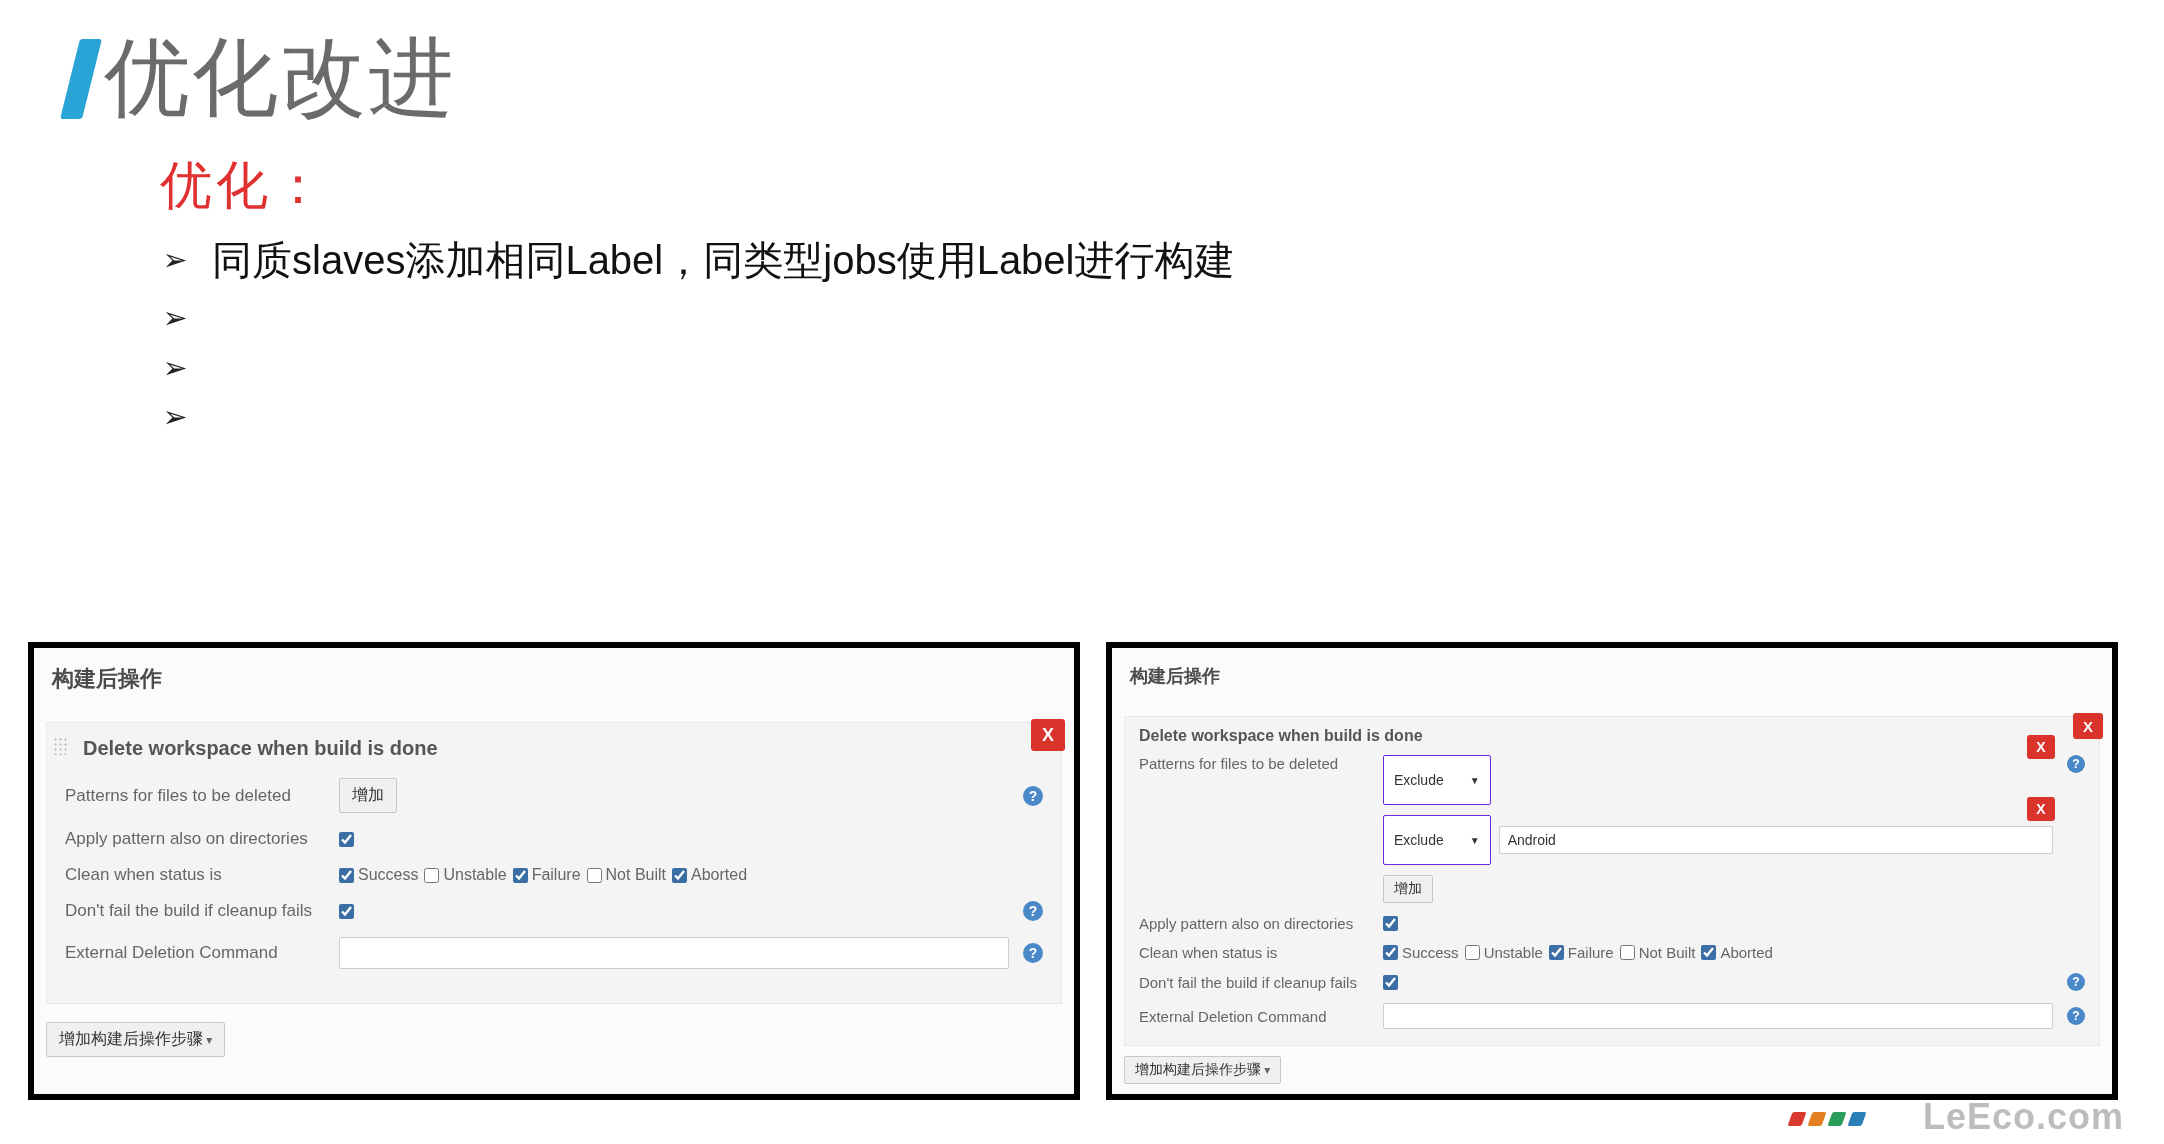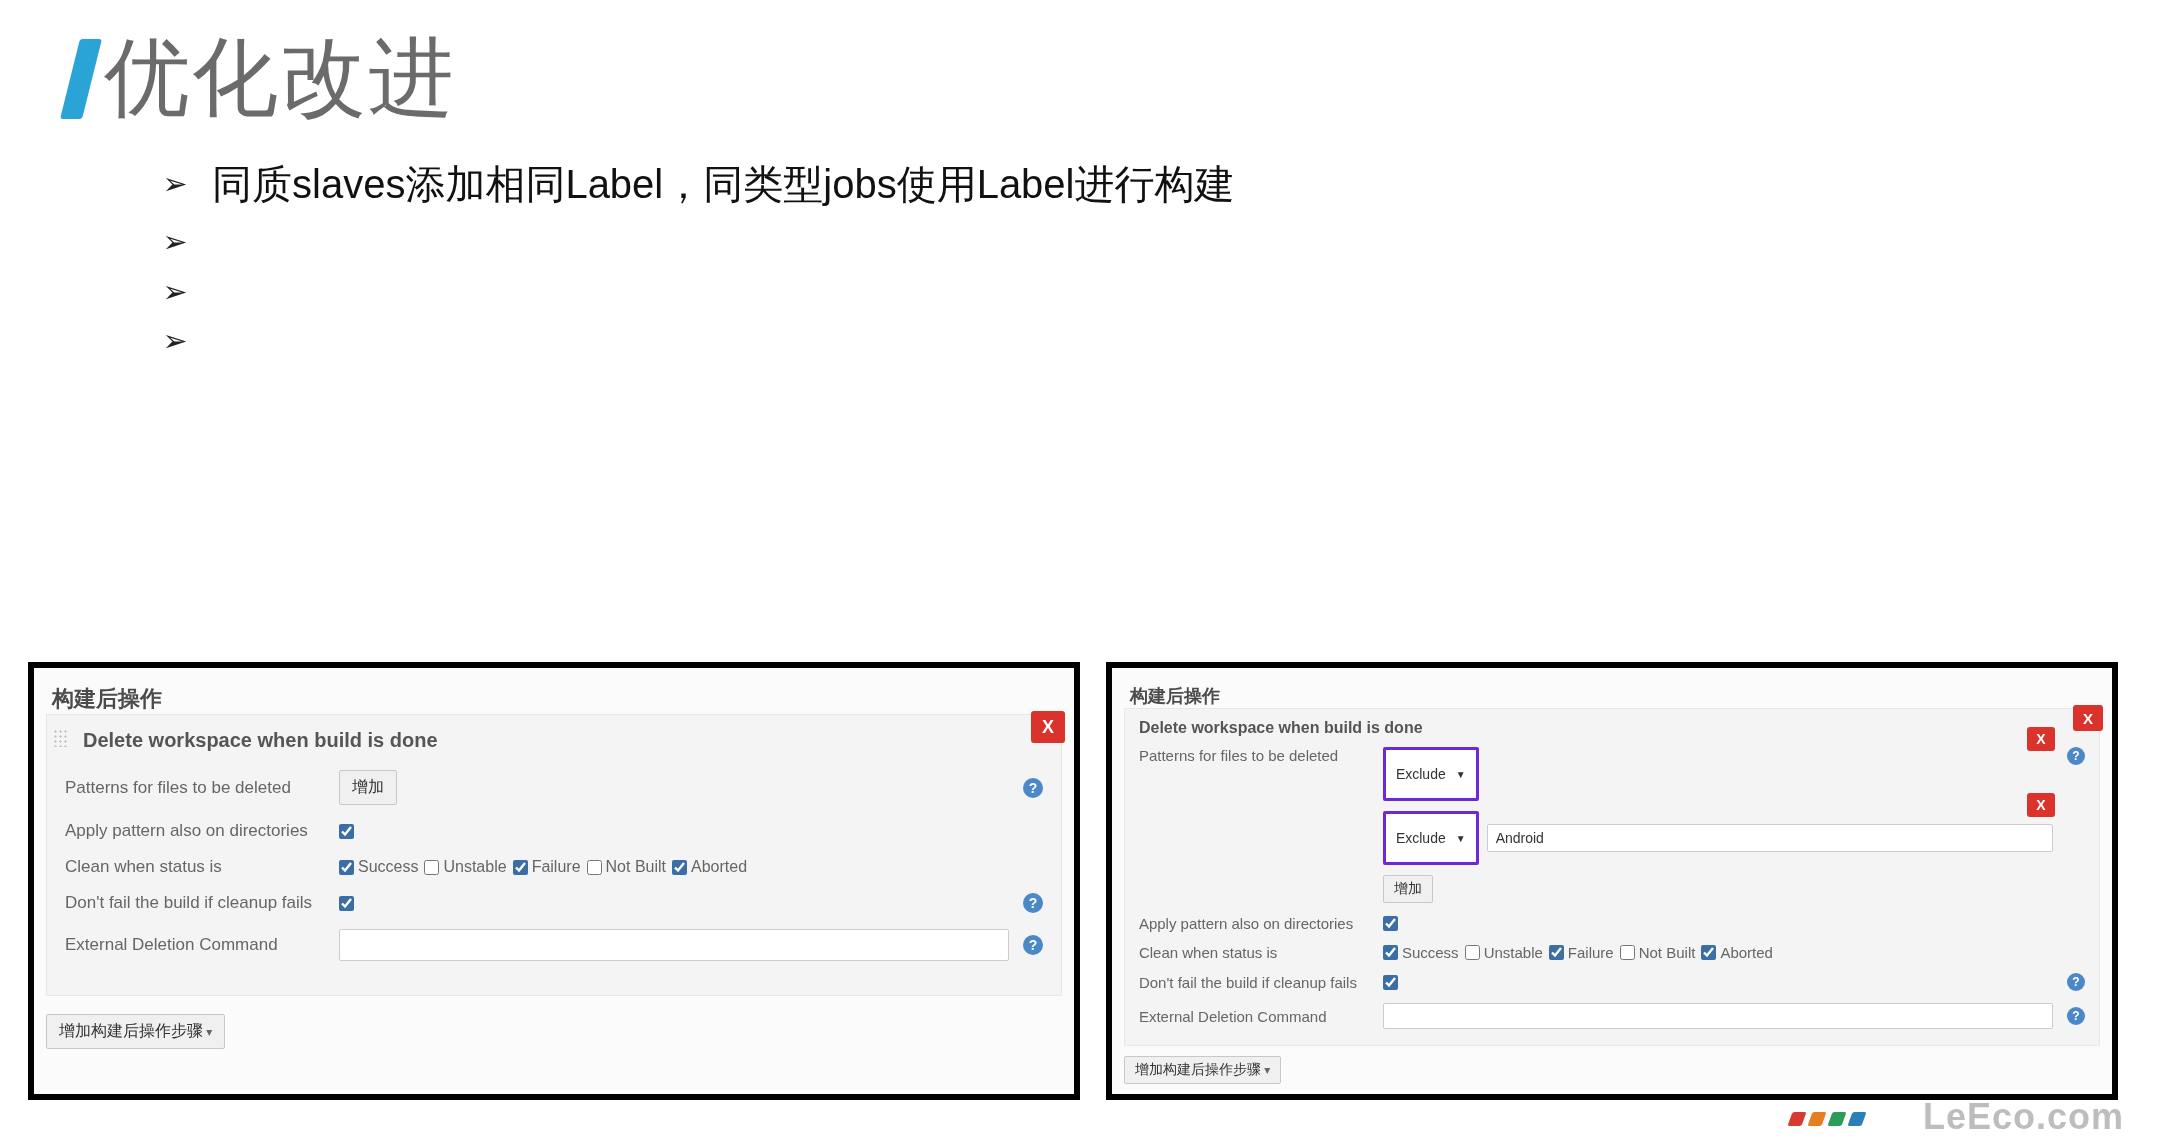--- a/index.html
+++ b/index.html
@@ -74,21 +74,21 @@
     font-family: "Segoe UI", Arial, sans-serif;
     color: #555;
     position: relative;
   }
   .panel-left { flex: 1.02; }
   .panel-right { flex: 0.98; }
   .section-title {
     font-size: 22px;
     color: #4b4b4b;
     font-weight: 600;
-    margin: 6px 0 0 6px;
+    margin: 6px 0 28px 6px;
   }
   .config-block {
     border: 1px solid #e8e8e8;
     background: #f4f4f4;
     padding: 14px 18px 18px 18px;
     position: relative;
   }
   .config-heading {
     font-size: 20px;
     font-weight: 700;
@@ -161,22 +161,22 @@
   input[type=checkbox] { width: 15px; height: 15px; accent-color: #3b6ea5; }
   .footer-btn-row { margin-top: 18px; }
   .pattern-row {
     display: flex;
     align-items: center;
     gap: 8px;
     margin-bottom: 10px;
     position: relative;
   }
   .select-exclude {
-    display: flex; align-items: center; gap: 10px;
-    border: 3px solid #6d28d9; background: #fff;
+    display: flex; align-items: center; gap: 26px;
+    border: 1px solid #6d28d9; background: #fff;
     padding: 16px 10px; font-size: 14px; color: #333;
     border-radius: 2px; min-width: 92px;
     justify-content: space-between;
   }
   .select-exclude .tri { font-size: 10px; color: #333; }
   .pattern-input {
     flex: 1; height: 28px; border: 1px solid #ccc; background: #fff;
     padding: 0 8px; font-size: 14px; color: #333; border-radius: 2px;
   }
   .pattern-row .close-x.sm { position: absolute; right: -2px; top: -20px; }
@@ -198,20 +198,21 @@
 </style>
 </head>
 <body>
 
 <div class="slide-header">
   <div class="slash-icon"></div>
   <div class="slide-title">优化改进</div>
 </div>
 
 <div class="slide-body">
+  <div class="subtitle">优化：</div>
   <ul class="bullets">
     <li>
       <span class="chevron">➢</span>
       <span>同质slaves添加相同Label，同类型jobs使用Label进行构建</span>
     </li>
     <li>
       <span class="chevron">➢</span>
     </li>
     <li>
       <span class="chevron">➢</span>

